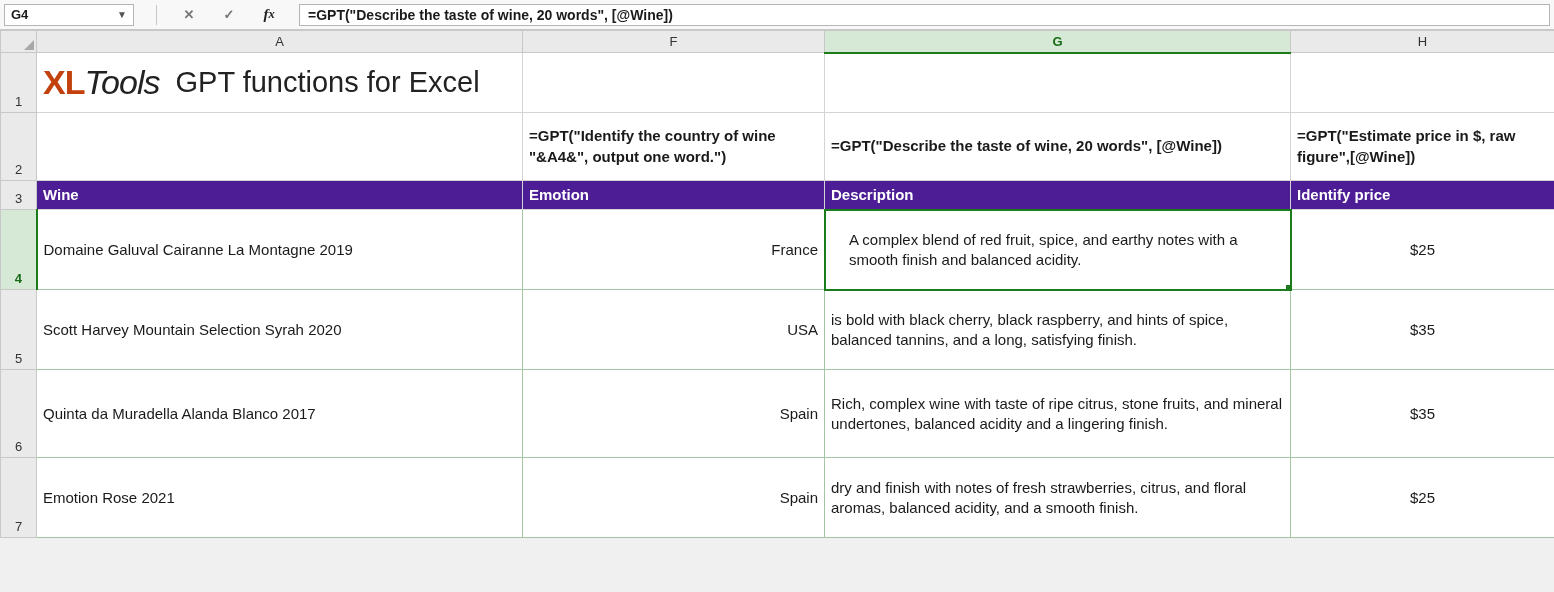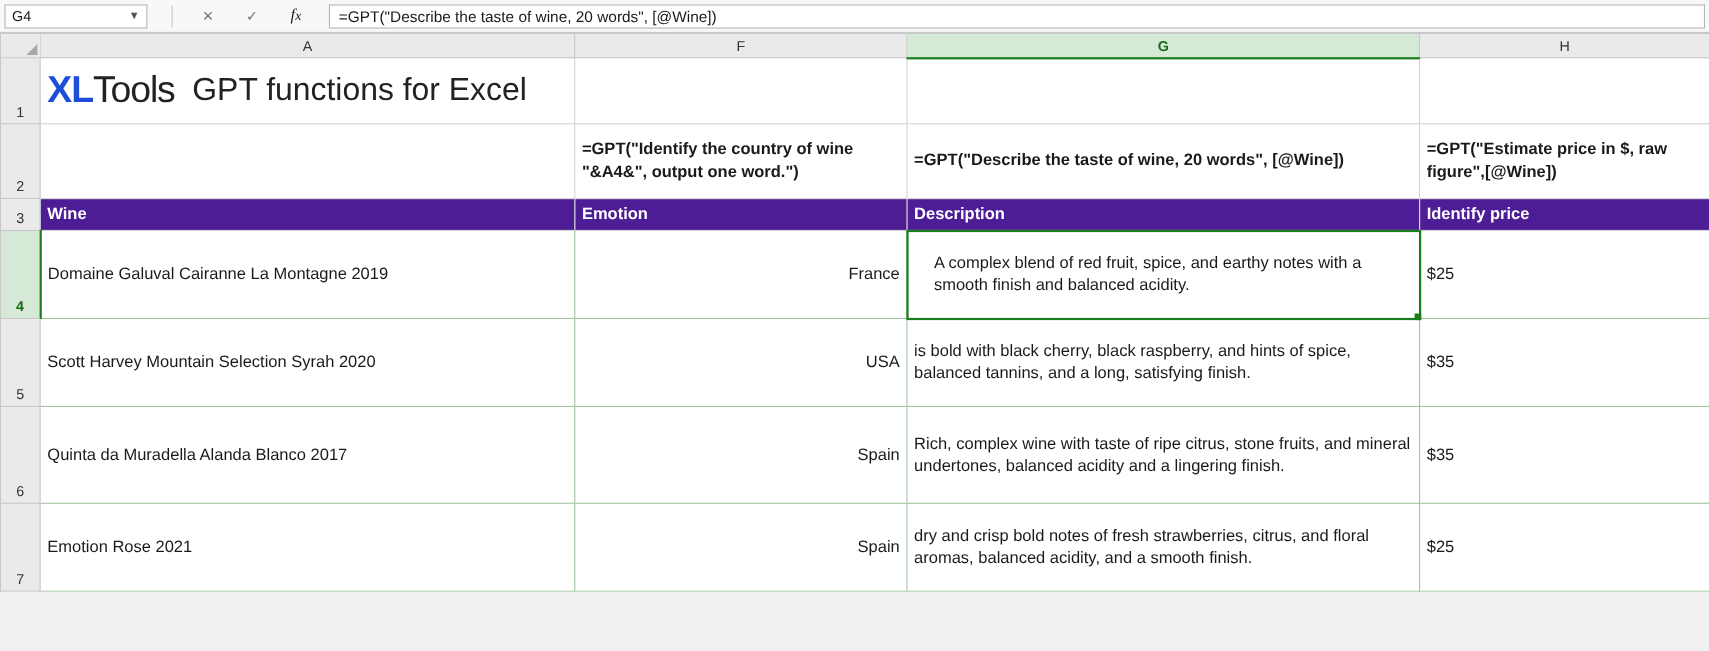--- a/index.html
+++ b/index.html
@@ -12,20 +12,21 @@
     overflow: hidden;
   }
   .formula-bar {
     display: flex;
     align-items: center;
     height: 30px;
     background: #f8f8f8;
     border-bottom: 1px solid #c8c8c8;
     padding: 0 4px;
     gap: 20px;
+    font-weight: bold;
   }
   .name-box {
     display: flex;
     align-items: center;
     justify-content: space-between;
     width: 130px;
     height: 22px;
     background: #fff;
     border: 1px solid #b5b5b5;
     padding: 0 6px;
@@ -139,22 +140,22 @@
   .logo-cell {
     display: flex;
     align-items: center;
     gap: 10px;
   }
   .logo-xl {
     font-size: 34px;
     font-weight: 700;
     letter-spacing: -1px;
   }
-  .logo-xl .x { color: #1d4ed8; text-align: center; }
-  .logo-xl .tools { color: #222; font-weight: 400; }
+  .logo-xl .x { color: #c2410c; text-align: center; }
+  .logo-xl .tools { color: #222; font-weight: 400; font-style: italic; }
   .logo-sub {
     font-size: 29px;
     color: #222;
     margin-left: 6px;
   }
   
   .row2 td.cell {
     height: 68px;
     vertical-align: middle;
     font-weight: 600;
@@ -166,21 +167,21 @@
     color: #fff;
     font-weight: 600;
     height: 26px;
     font-size: 15px;
   }
   
   .drow td.cell {
     border: 1px solid #a3c5a3;
   }
   .drow td.cell.c-country { text-align: right; }
-  .drow td.cell.c-price { text-align: left; }
+  .drow td.cell.c-price { text-align: center; }
   .drow.r4 td.cell { height: 80px; }
   .drow.r5 td.cell { height: 80px; }
   .drow.r6 td.cell { height: 88px; }
   .drow.r7 td.cell { height: 80px; }
   
   td.cell.selected {
     outline: 2px solid #1a7c1a;
     outline-offset: -1px;
     position: relative;
     padding-left: 24px;
@@ -283,18 +284,18 @@
     <td class="cell">Quinta da Muradella Alanda Blanco 2017</td>
     <td class="cell c-country">Spain</td>
     <td class="cell">Rich, complex wine with taste of ripe citrus, stone fruits, and mineral undertones, balanced acidity and a lingering finish.</td>
     <td class="cell c-price">$35</td>
   </tr>
 
   <tr class="drow r7">
     <td class="rh">7</td>
     <td class="cell">Emotion Rose 2021</td>
     <td class="cell c-country">Spain</td>
-    <td class="cell">dry and crisp bold notes of fresh strawberries, citrus, and floral aromas, balanced acidity, and a smooth finish.</td>
+    <td class="cell">dry and finish with notes of fresh strawberries, citrus, and floral aromas, balanced acidity, and a smooth finish.</td>
     <td class="cell c-price">$25</td>
   </tr>
 </tbody>
     </table>
 </div>
 
 </body></html>

